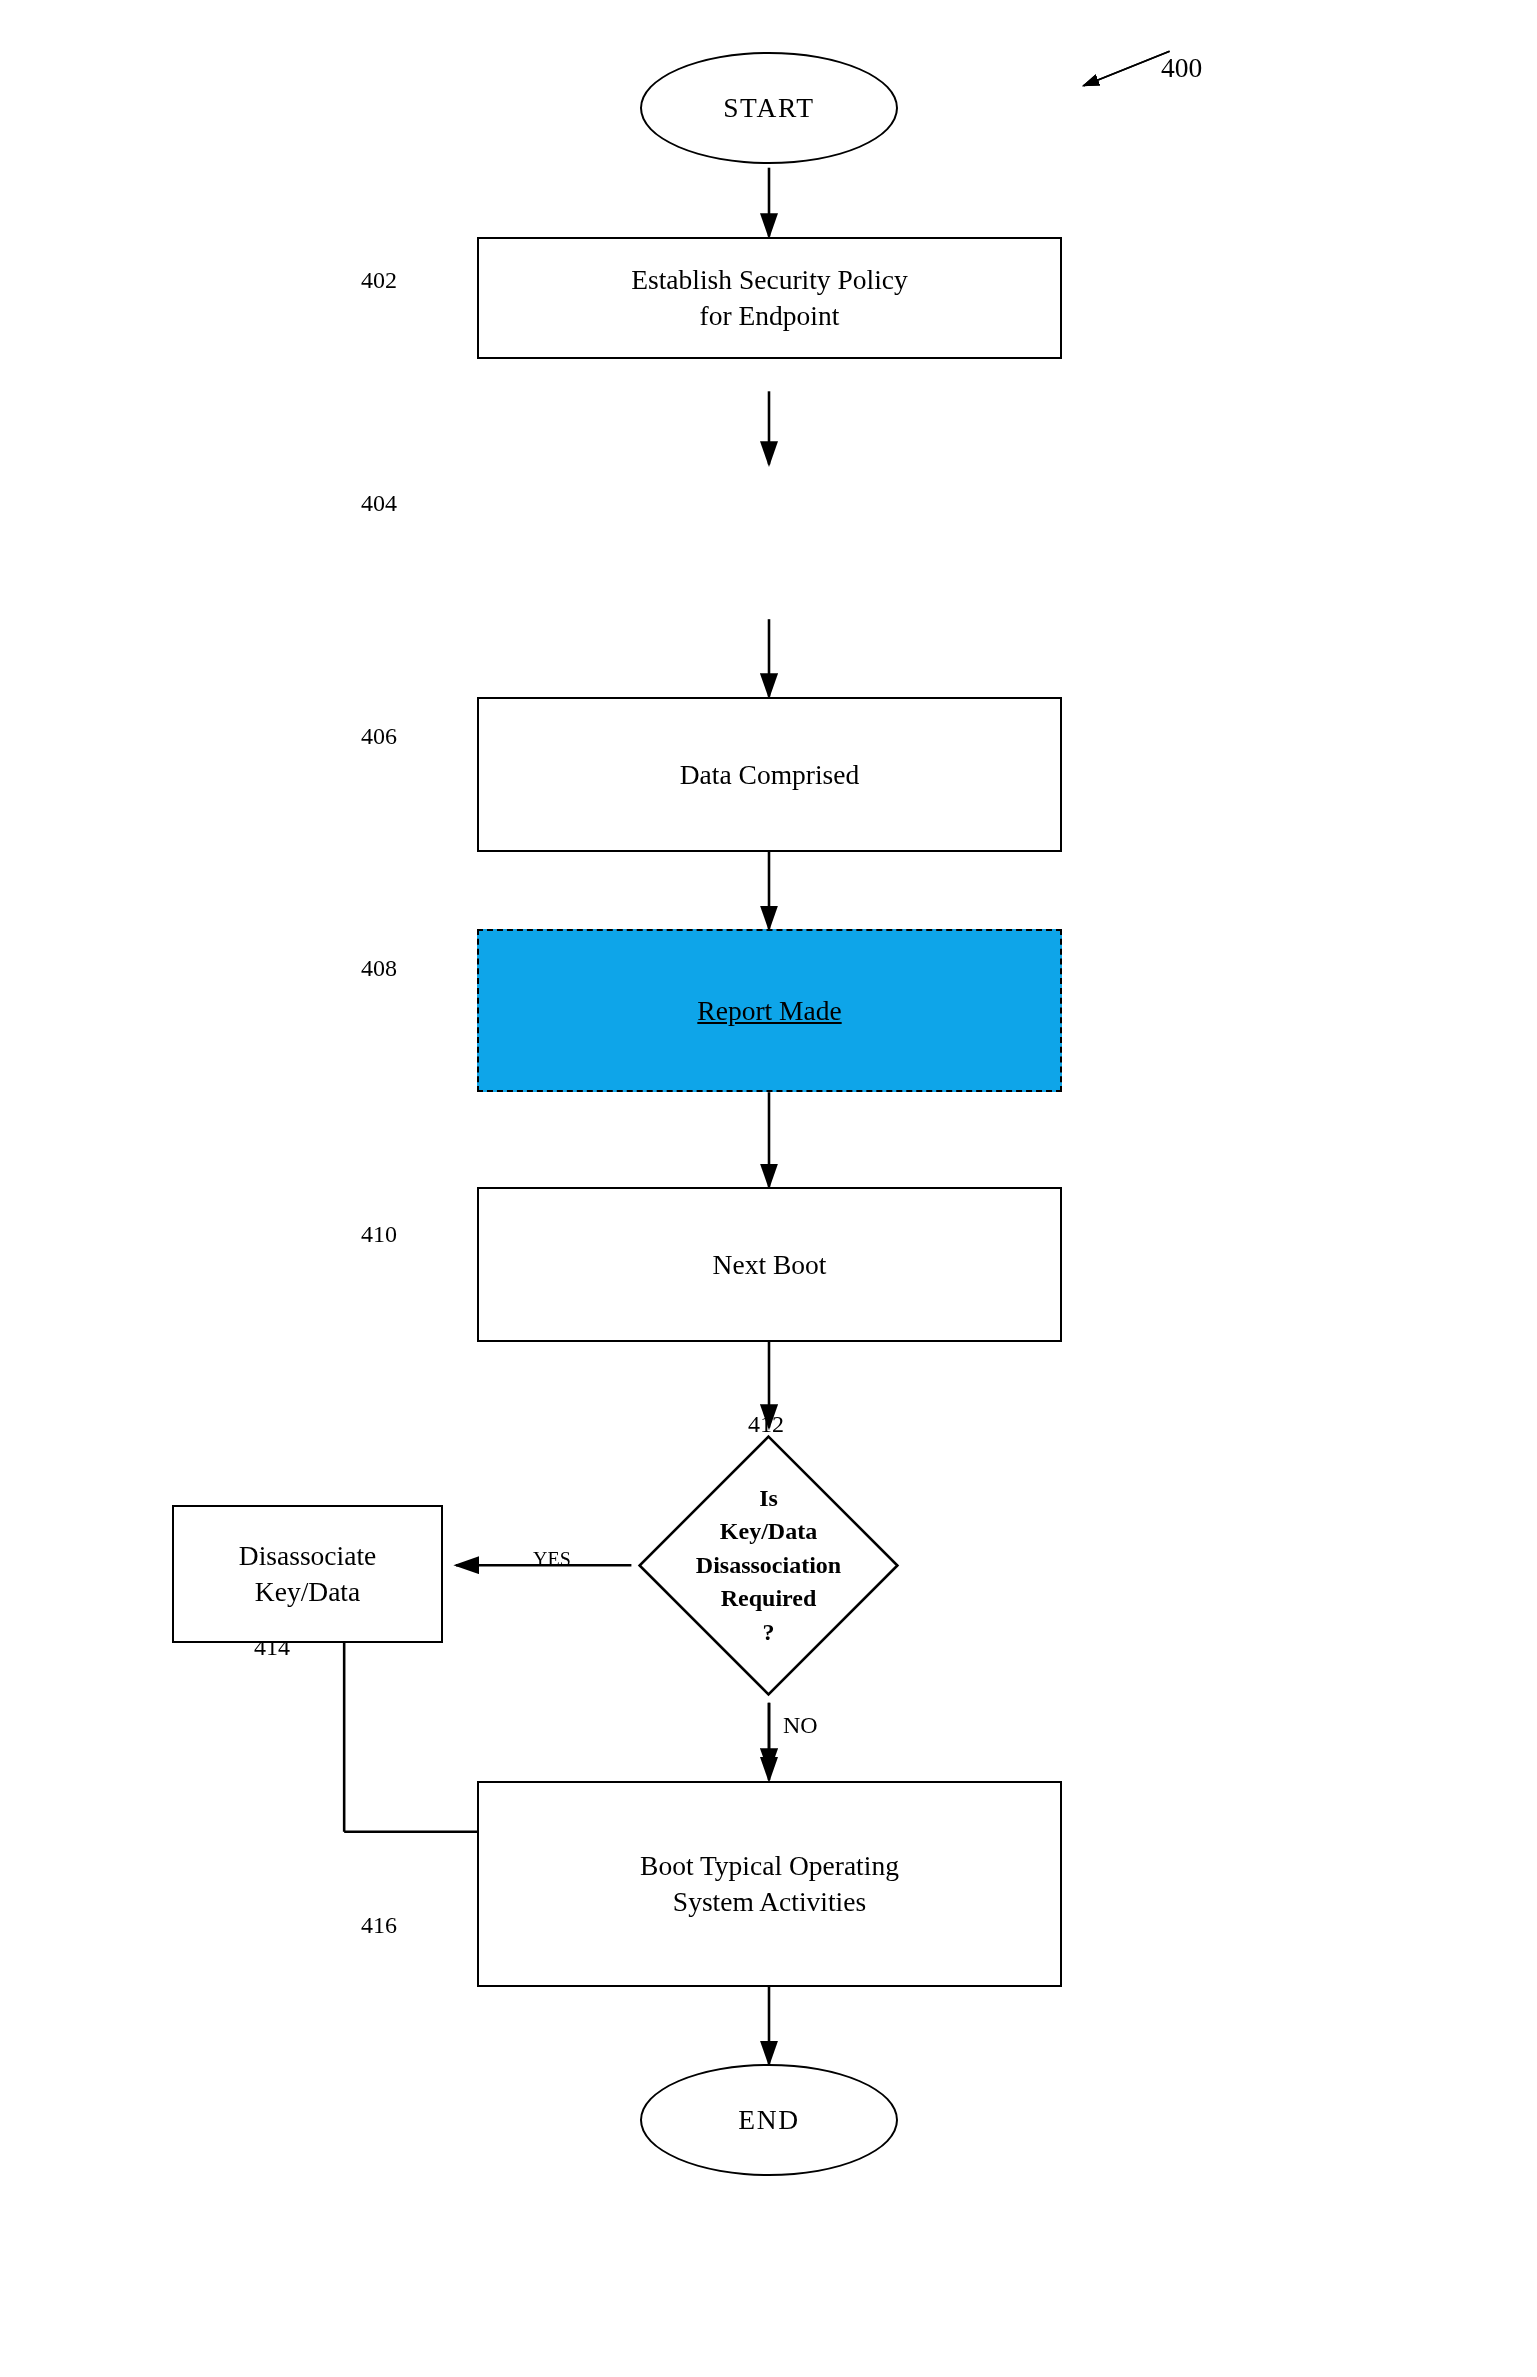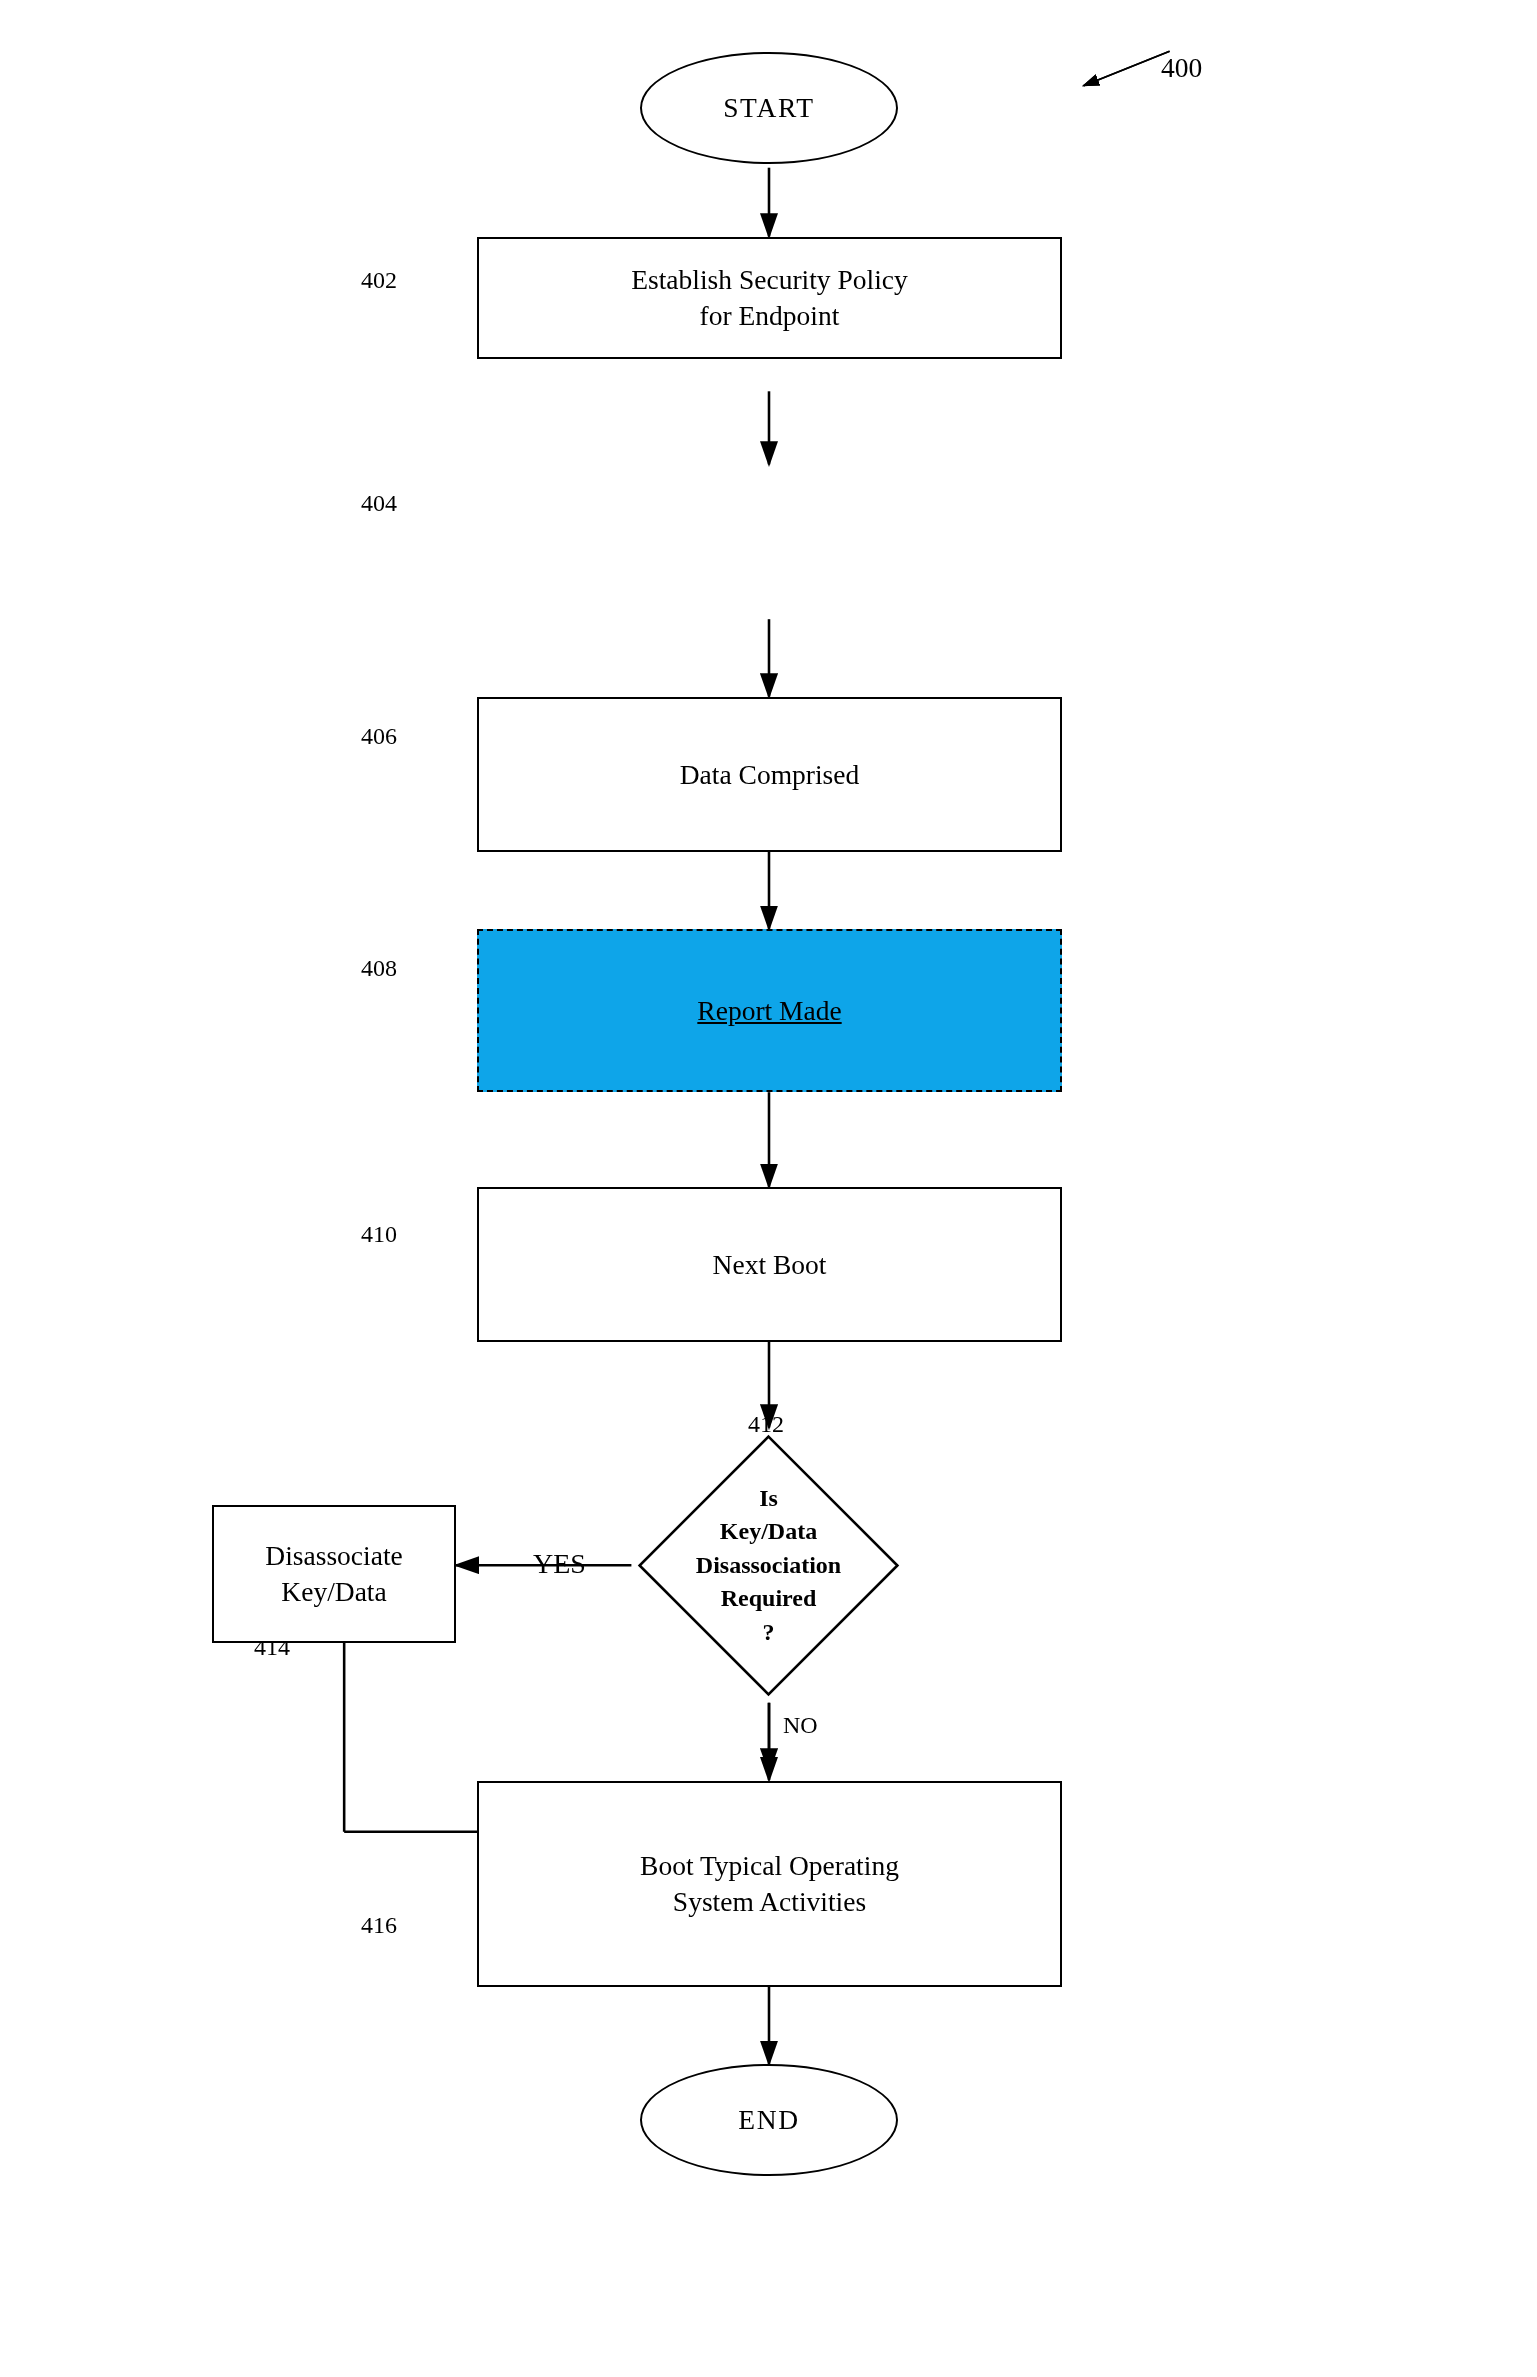--- a/index.html
+++ b/index.html
@@ -189,26 +189,26 @@
   <div class="ref-label" style="top: 1411px; left: 748px;">412</div>
   <div class="flow-diamond" style="left: 631px; top: 1428px; width: 275px; height: 275px;">
     <svg viewBox="0 0 320 320" width="275" height="275">
       <polygon points="160,10 310,160 160,310 10,160" fill="#fff" stroke="#000" stroke-width="3"></polygon>
     </svg>
     <div class="diamond-text">
       Is<br>Key/Data<br>Disassociation<br>Required<br>?
     </div>
   </div>
 
-  <div class="ref-label" style="top: 1548px; left: 533px; font-size: 28px;">YES</div>
+  <div class="ref-label" style="top: 1548px; left: 533px; font-size: 20px;">YES</div>
 
   <div class="ref-label" style="top: 1712px; left: 783px; font-size: 24px;">NO</div>
 
   <div class="ref-label" style="top: 1634px; left: 254px;">414</div>
-  <div class="flow-rect" style="left: 172px; top: 1505px; width: 244px; height: 138px; margin-left: 40px;">
+  <div class="flow-rect" style="left: 172px; top: 1505px; width: 271px; height: 138px;">
     <span>Disassociate<br>Key/Data</span>
   </div>
 
   <div class="ref-label" style="top: 1912px; left: 361px; text-align: center;">416</div>
   <div class="flow-rect" style="left: 477px; top: 1781px; width: 585px; height: 206px;">
     <span>Boot Typical Operating<br>System Activities</span>
   </div>
 
   <div class="flow-oval" style="left: 640px; top: 2064px; width: 258px; height: 112px;">
     <span>END</span>

